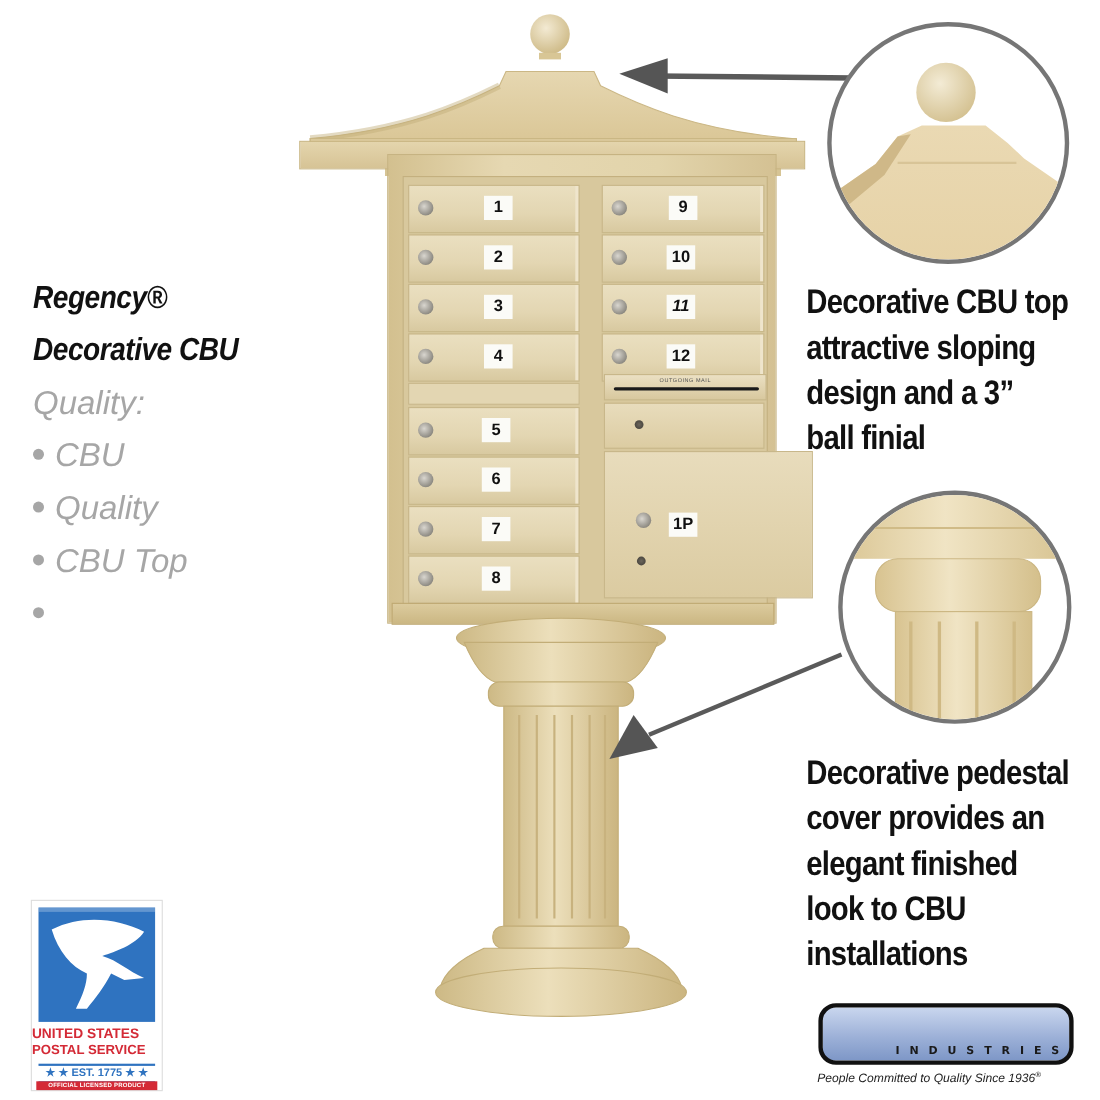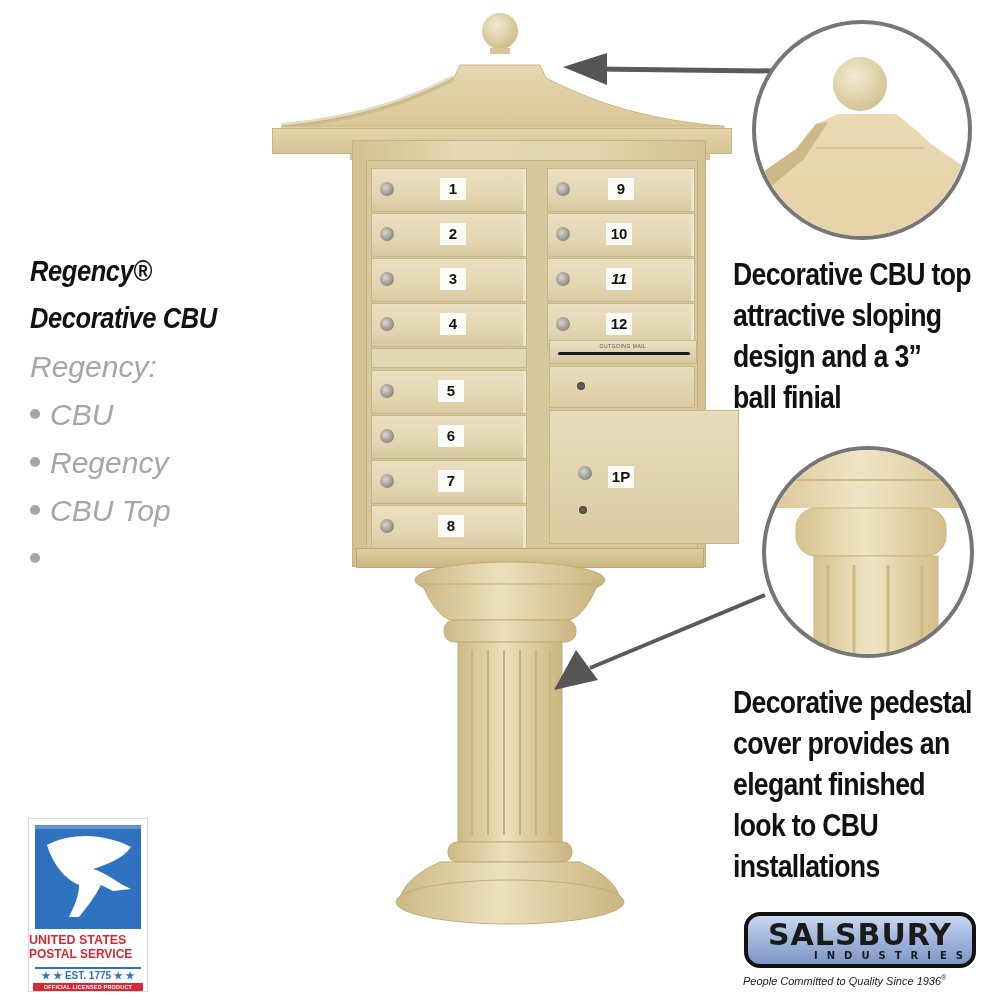--- a/index.html
+++ b/index.html
@@ -37,23 +37,23 @@
   .sals { position:absolute; left:744px; top:912px; width:232px; height:56px; border:4px solid #111; border-radius:16px; background:linear-gradient(180deg,#c9d6ee 0%,#9db1d8 55%,#7e97c7 100%); box-sizing:border-box; }
   .sals-name { position:absolute; left:0; right:0; top:3px; text-align:center; font-family:"DejaVu Sans", sans-serif; font-weight:bold; font-size:30px; letter-spacing:1px; color:#1a1a1a; line-height:32px; }
   .sals-ind { position:absolute; left:0; right:0; top:34px; text-align:right; font-family:"DejaVu Sans", sans-serif; font-weight:bold; font-size:10px; letter-spacing:9px; color:#1a1a1a; }
   .sals-tag { position:absolute; left:743px; top:974px; width:240px; font-family:"Liberation Sans", sans-serif; font-style:italic; font-size:11px; color:#222; white-space:nowrap; }
 </style>
 </head>
 <body>
 
 <div class="title-line" style="top:255px;">Regency®</div>
 <div class="title-line" style="top:302px;">Decorative CBU</div>
-<div class="gray-line" style="top:350px;">Regency:</div>
+<div class="gray-line" style="top:350px;">Quality:</div>
 <div class="gray-line" style="top:398px;"><span class="bullet-dot"></span><span>CBU</span></div>
-<div class="gray-line" style="top:446px;"><span class="bullet-dot"></span><span>Regency</span></div>
+<div class="gray-line" style="top:446px;"><span class="bullet-dot"></span><span>Quality</span></div>
 <div class="gray-line" style="top:494px;"><span class="bullet-dot"></span><span>CBU Top</span></div>
 <div class="gray-line" style="top:542px;"><span class="bullet-dot"></span></div>
 
 <div>
 
   <svg class="abs" style="left:250px;top:0;" width="520" height="170">
     <defs>
       <linearGradient id="roofg" x1="0" y1="0" x2="0" y2="1">
         <stop offset="0" stop-color="#e6d7b1"></stop>
         <stop offset="1" stop-color="#d9c594"></stop>
@@ -241,16 +241,15 @@
       <rect x="0" y="0" width="106" height="4" fill="#fff" opacity="0.25"></rect>
     </svg>
   </div>
   <div class="usps-text-red" style="top:114px;font-size:12.5px;line-height:14px;">UNITED STATES</div>
   <div class="usps-text-red" style="top:128px;font-size:12px;line-height:14px;">POSTAL SERVICE</div>
   <div class="usps-est">★ ★ EST. 1775 ★ ★</div>
   <div class="usps-off">OFFICIAL LICENSED PRODUCT</div>
 </div>
 
 <div class="sals">
-  <div class="sals-name">SALSBURY</div>
   <div class="sals-ind">INDUSTRIES</div>
 </div>
 <div class="sals-tag"><span>People Committed to Quality Since 1936</span><sup style="font-size:7px;">®</sup></div>
 
 </body></html>

